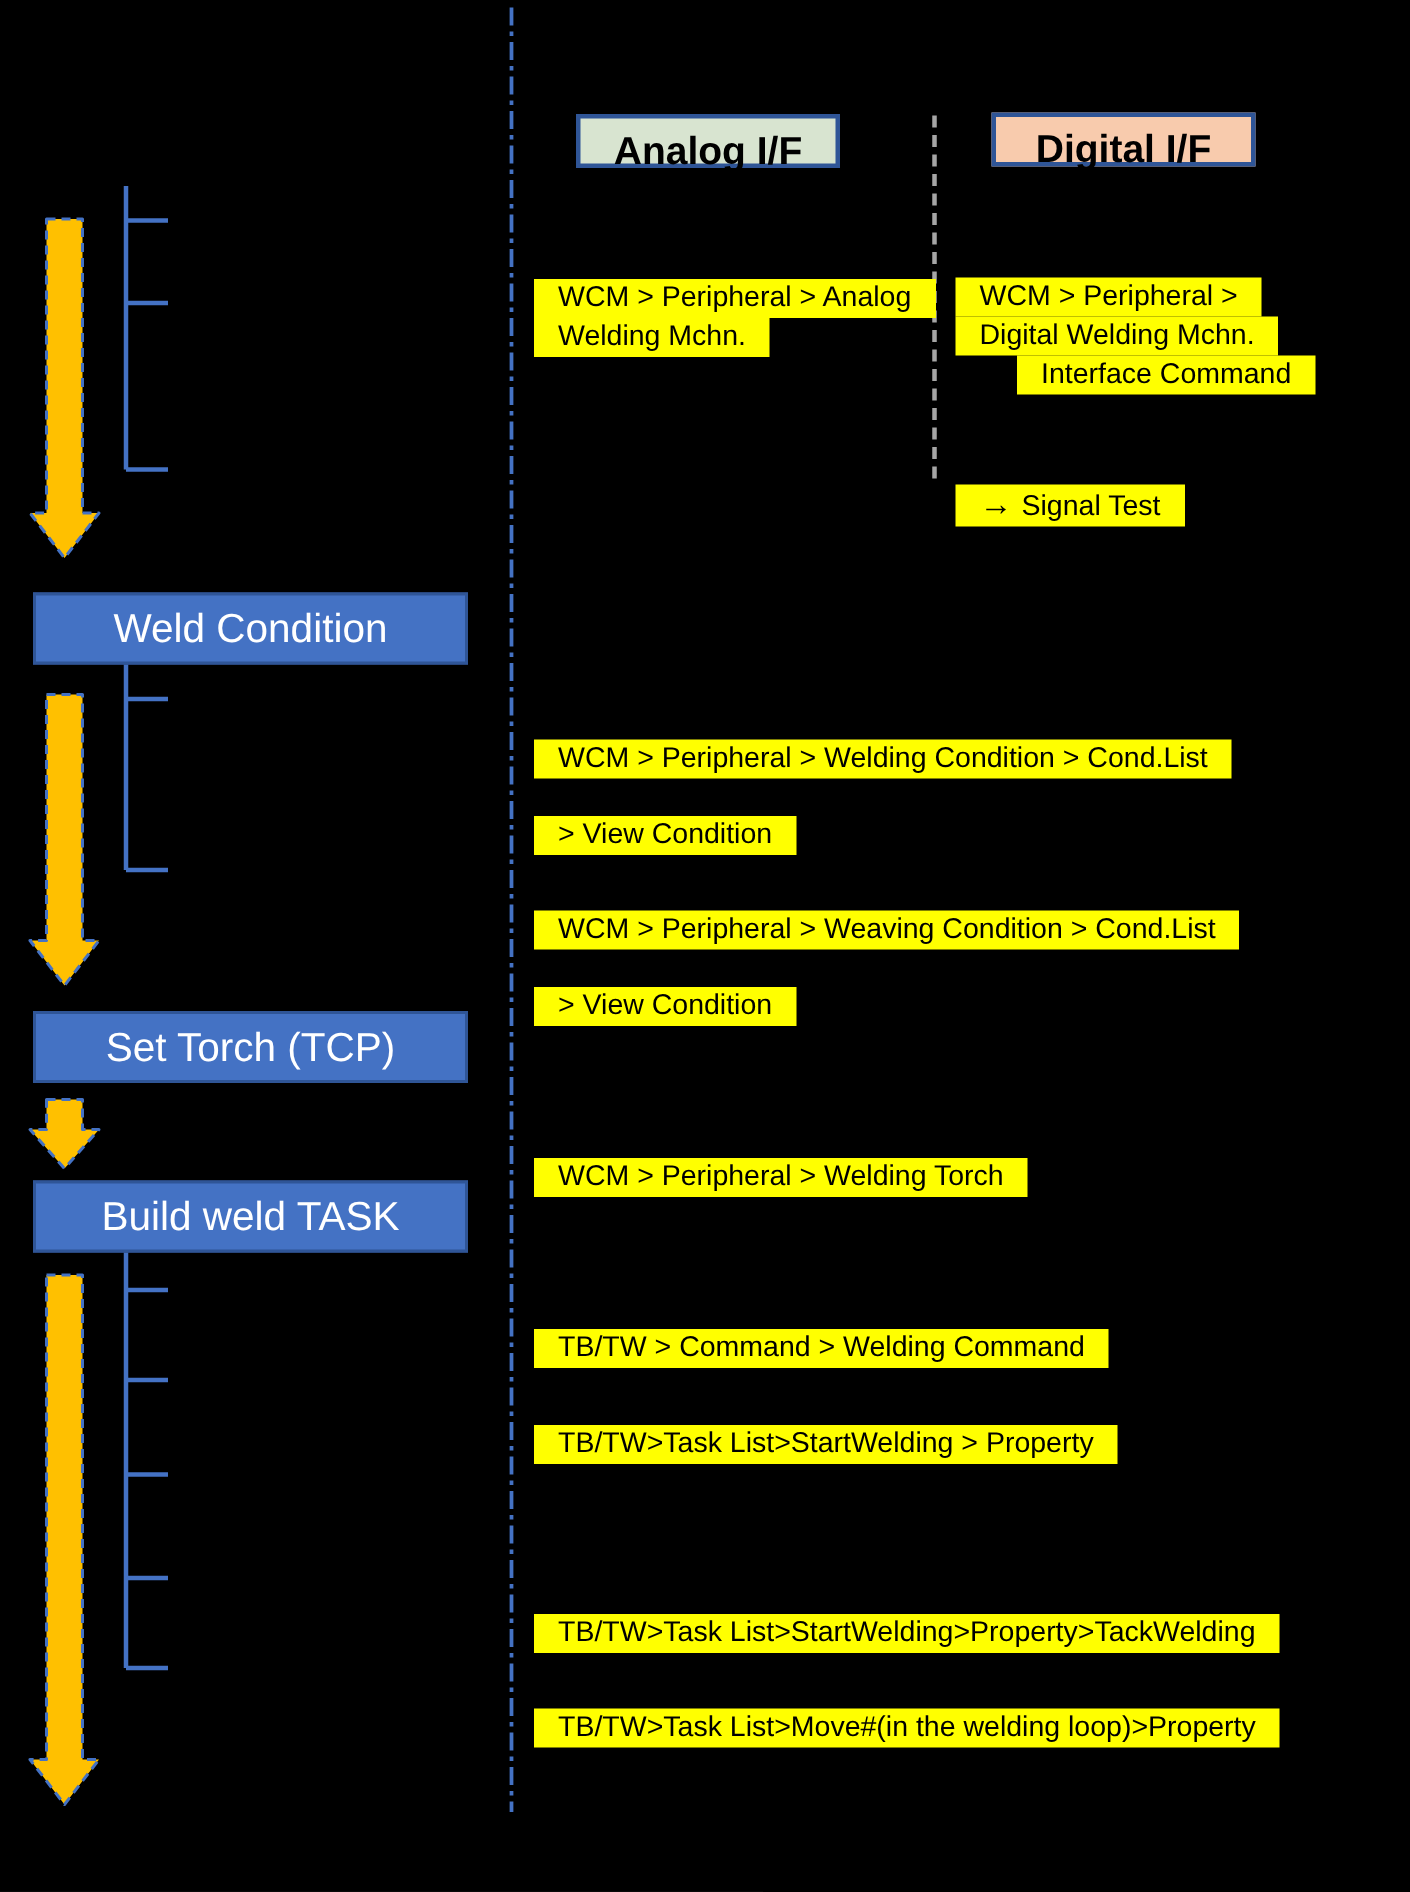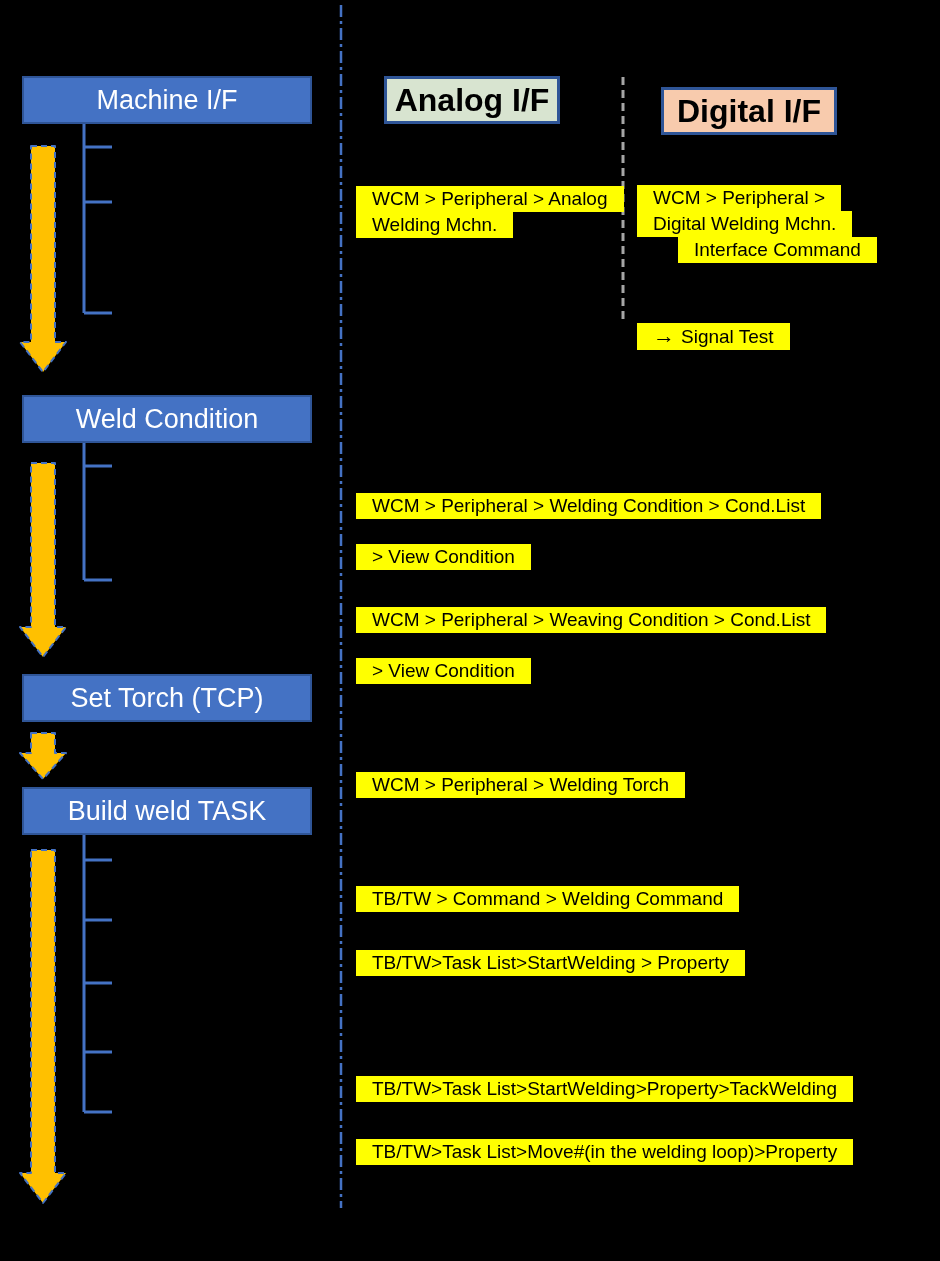--- a/index.html
+++ b/index.html
@@ -34,24 +34,24 @@
   .stage{
     position:absolute;left:22px;width:290px;height:48px;
     background:var(--stage_fill);
     border:2px solid var(--stage_border);
     box-sizing:border-box;
     color:var(--stage_text);
     font-size:27px;line-height:44px;text-align:center;
     white-space:nowrap;
   }
   .col-header{
-    position:absolute;width:176px;height:48px;
+    position:absolute;width:176px;height:36px;
     border:3px solid var(--header_border);
     box-sizing:border-box;
-    font-size:32px;font-weight:bold;line-height:42px;text-align:center;
+    font-size:26px;font-weight:bold;line-height:42px;text-align:center;
     color:var(--header_text);
     white-space:nowrap;
   }
   .hl{
     position:absolute;
     background:var(--highlight);
     color:var(--highlight_text);
     font-size:19px;line-height:26px;
     padding:0 16px;
     white-space:nowrap;
@@ -71,27 +71,26 @@
     <path class="tree-line" d="M84 124 V313 M84 147 H112 M84 202 H112 M84 313 H112"></path>
     <path class="tree-line" d="M84 443 V580 M84 466 H112 M84 580 H112"></path>
     <path class="tree-line" d="M84 835 V1112 M84 860 H112 M84 920 H112 M84 983 H112 M84 1052 H112 M84 1112 H112"></path>
 
     <polygon class="arrow-shape" points="31,146 55,146 55,342 66,342 43,372 20,342 31,342"></polygon>
     <polygon class="arrow-shape" points="31,463 55,463 55,627 66,627 43,657 20,627 31,627"></polygon>
     <polygon class="arrow-shape" points="31,733 55,733 55,753 66,753 43,779 20,753 31,753"></polygon>
     <polygon class="arrow-shape" points="31,850 55,850 55,1173 66,1173 43,1203 20,1173 31,1173"></polygon>
   </svg>
 
-  <div class="stage" style="top:76px"><span>Machine I/F</span></div>
   <div class="stage" style="top:395px"><span>Weld Condition</span></div>
   <div class="stage" style="top:674px"><span>Set Torch (TCP)</span></div>
   <div class="stage" style="top:787px"><span>Build weld TASK</span></div>
 
   <div class="col-header" style="left:384px;top:76px;background:var(--analog_fill)"><span>Analog I/F</span></div>
-  <div class="col-header" style="left:661px;top:87px;background:var(--digital_fill)"><span>Digital I/F</span></div>
+  <div class="col-header" style="left:661px;top:75px;background:var(--digital_fill)"><span>Digital I/F</span></div>
 
   <div class="hl" style="left:356px;top:186px">WCM &gt; Peripheral &gt; Analog</div>
   <div class="hl" style="left:356px;top:212px">Welding Mchn.</div>
 
   <div class="hl" style="left:637px;top:185px">WCM &gt; Peripheral &gt;</div>
   <div class="hl" style="left:637px;top:211px">Digital Welding Mchn.</div>
   <div class="hl" style="left:678px;top:237px">Interface Command</div>
   <div class="hl" style="left:637px;top:323px">
     <span class="arrow-glyph">→</span><span>Signal Test</span>
   </div>

